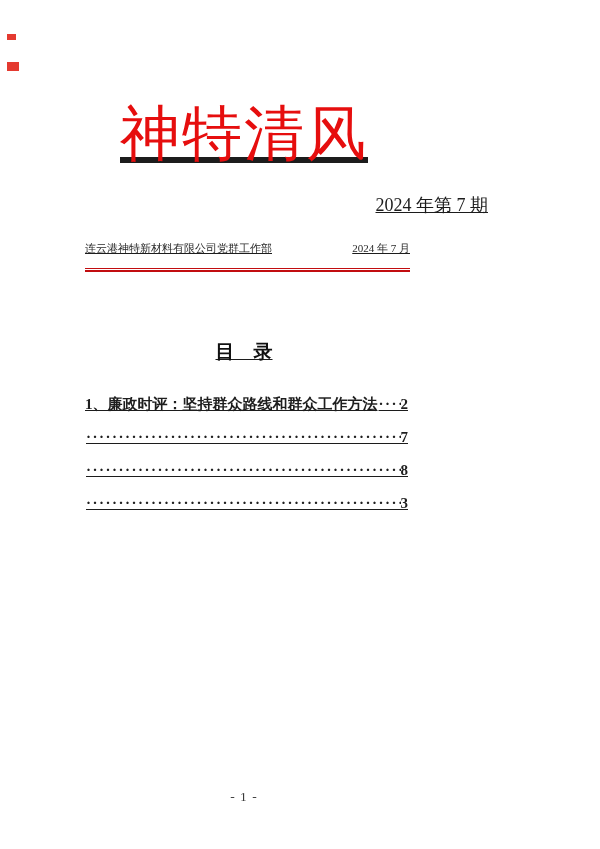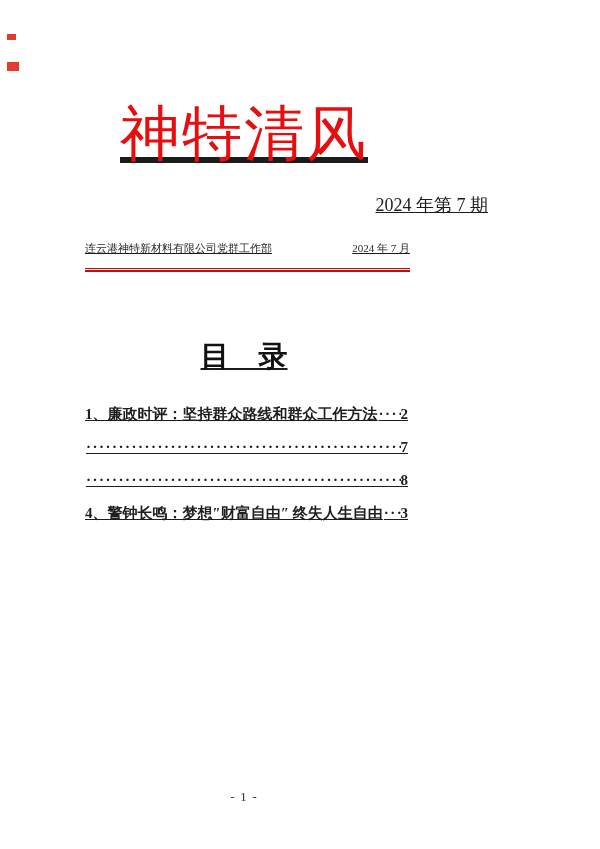--- a/index.html
+++ b/index.html
@@ -56,21 +56,21 @@
   }
   .red-rule {
     margin: 13px 78px 0 85px;
     height: 1px;
     border-top: 1px solid var(--rule-red, #c20d10);
     border-bottom: 2.5px solid var(--rule-red, #c20d10);
   }
   .toc-heading {
     margin-top: 70px;
     text-align: center;
-    font-size: 29px;
+    font-size: 19px;
     line-height: 1;
     font-weight: bold;
     color: #111111;
   }
   .toc {
     margin: 33px 80px 0 85px;
     font-size: 15px;
     font-weight: bold;
     color: #1e1e1e;
   }
@@ -139,21 +139,20 @@
       <span class="toc-dots">·················································································································</span>
       <span class="toc-page">7</span>
     </div>
 
     <div class="toc-item">
       <span class="toc-dots">·················································································································</span>
       <span class="toc-page">8</span>
     </div>
 
     <div class="toc-item">
-      <span class="toc-item-label">4、警钟长鸣：梦想″财富自由″ 终失人生自由</span>
       <span class="toc-dots">·················································································································</span>
       <span class="toc-page">3</span>
     </div>
 
   </div>
 
   <div class="footer">- 1 -</div>
 
 </div>
 

